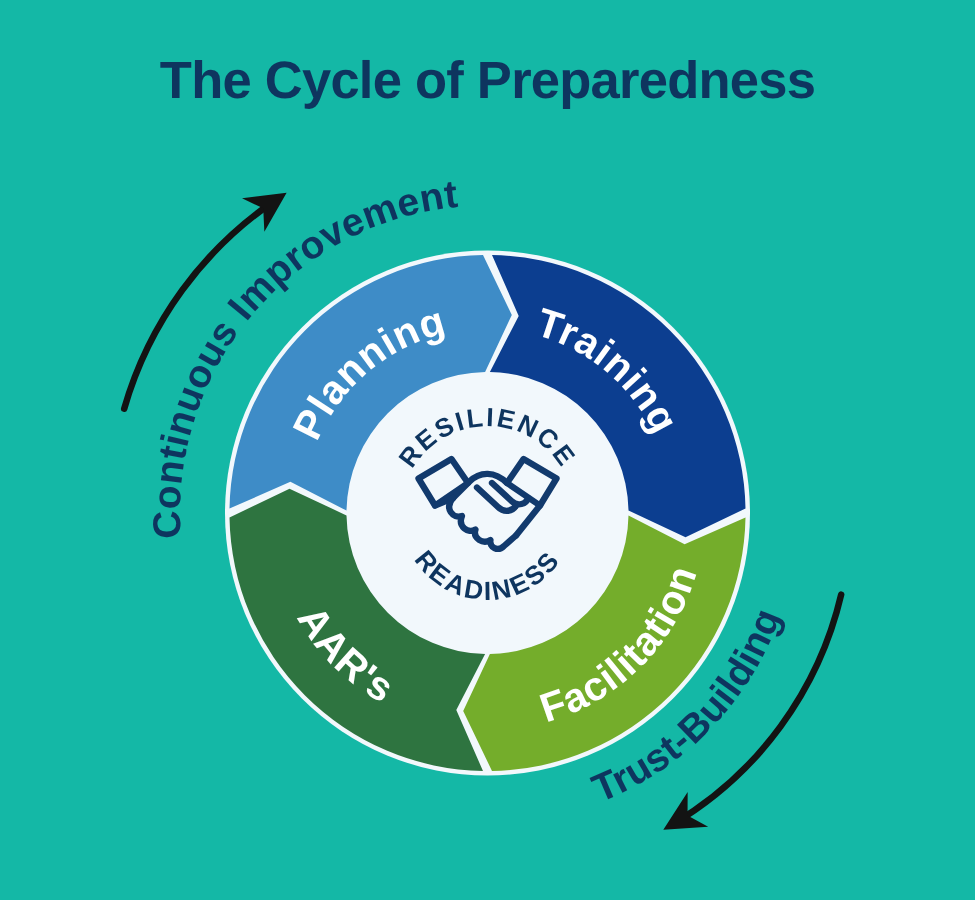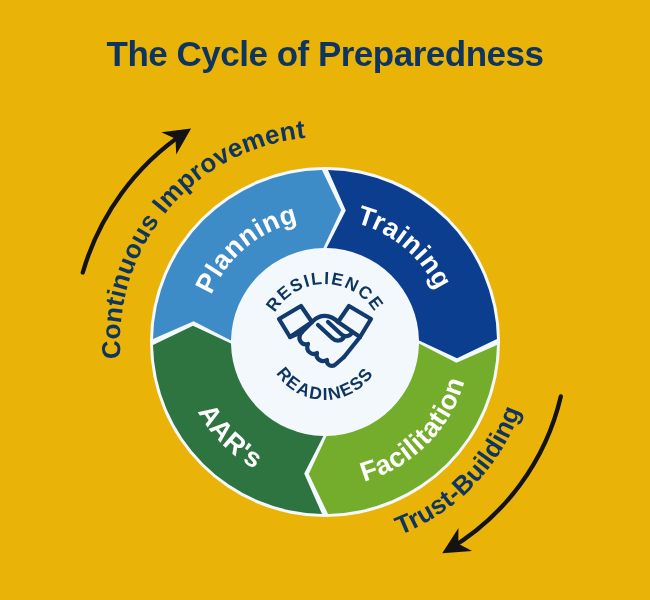--- a/index.html
+++ b/index.html
@@ -8,21 +8,21 @@
     width: 650px;
     height: 600px;
     overflow: hidden;
     background: #e9f2fa;
     font-family: "Liberation Sans", sans-serif;
   }
   .stage {
     position: relative;
     width: 650px;
     height: 600px;
-    background: #eab308;
+    background: #14b8a6;
   }
   .title {
     position: absolute;
     top: 34px;
     left: 0;
     width: 650px;
     text-align: center;
     font-size: 35px;
     font-weight: 800;
     letter-spacing: -0.5px;

